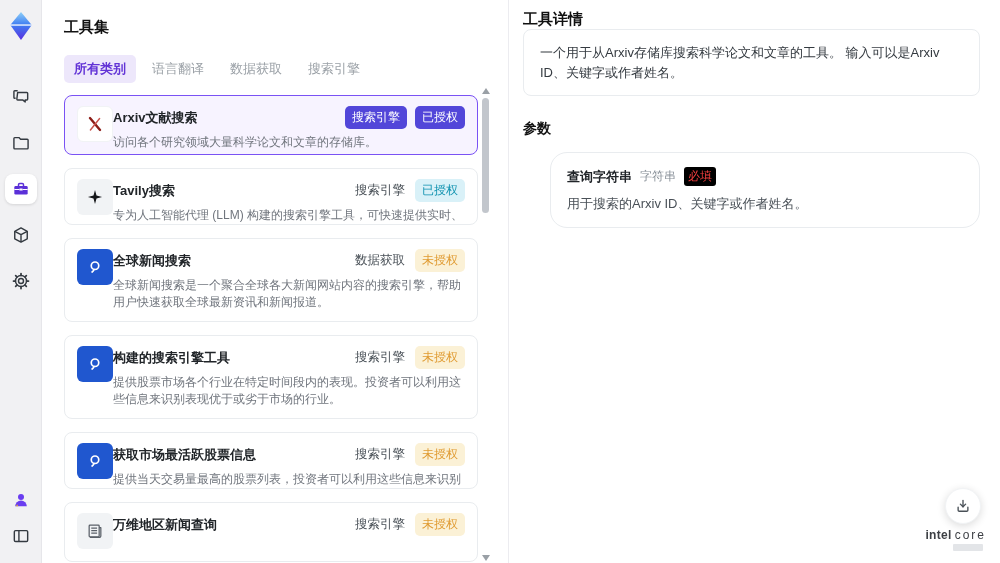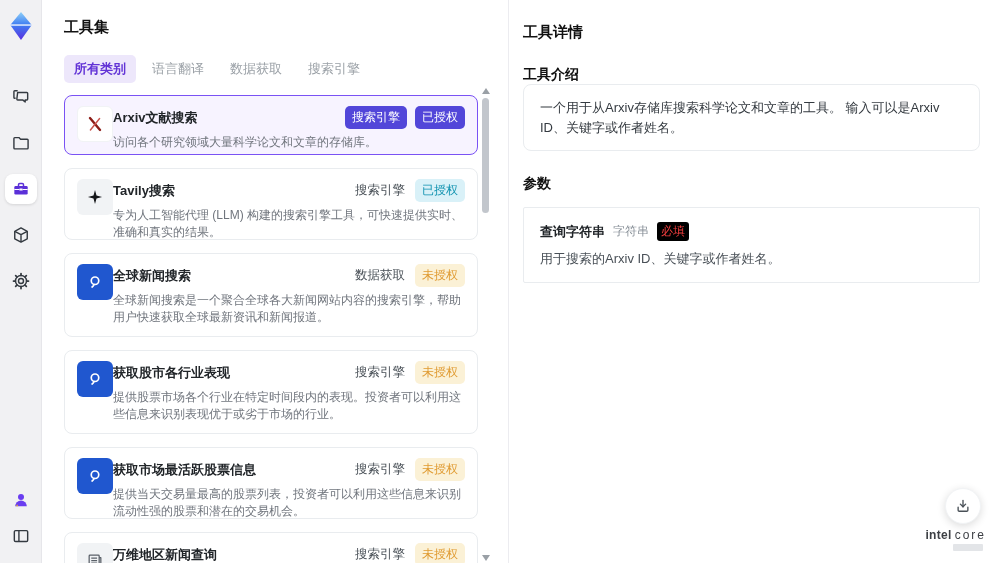--- a/index.html
+++ b/index.html
@@ -24,21 +24,21 @@
   .list-panel { width:466px; flex:0 0 466px; position:relative; padding:18px 0 0 22px; }
   .page-title { font-size:15px; font-weight:bold; color:#111; }
   .tabs { display:flex; align-items:center; gap:6px; margin-top:18px; }
   .tab { border:none; background:transparent; font-size:13px; color:#9aa0a6; padding:5px 10px;
     border-radius:5px; cursor:pointer; font-family:inherit; }
   .tab.active { background:#ede7fb; color:#6233d6; font-weight:bold; }
   .tool-list { margin-top:12px; width:414px; display:flex; flex-direction:column; gap:13px; }
   .card { width:414px; background:#fff; border:1px solid #e9ecef; border-radius:8px;
     padding:10px 12px; display:flex; cursor:pointer; overflow:hidden; }
   .card.selected { background:#f7f3ff; border:1.5px solid #7a52f4; }
-  .h60{height:60px;} .h72{height:72px;} .h84{height:84px;}
+  .h60{height:60px;} .h72{height:57px;} .h84{height:84px;}
   .tool-icon { width:36px; height:36px; border-radius:6px; flex:0 0 36px;
     display:flex; align-items:center; justify-content:center; }
   .tool-icon.white { background:#fff; border:1px solid #f1f3f5; }
   .tool-icon.gray  { background:#f1f3f5; }
   .tool-icon.blue  { background:#2057cf; }
   .card-content { flex:1; min-width:0; }
   .card-row1 { display:flex; align-items:center; }
   .tool-name { font-size:13px; font-weight:bold; color:#212529; }
   .badges { margin-left:auto; display:flex; align-items:center; gap:8px; }
   .badge { font-size:12px; border-radius:5px; padding:3px 7px; white-space:nowrap; }
@@ -51,27 +51,27 @@
   
   .scrollbar { position:absolute; left:439px; top:86px; width:9px; height:477px; }
   .sb-arrow-up, .sb-arrow-down { position:absolute; left:1px; width:0; height:0;
     border-left:4px solid transparent; border-right:4px solid transparent; }
   .sb-arrow-up { top:2px; border-bottom:6px solid #9aa0a6; }
   .sb-arrow-down { bottom:2px; border-top:6px solid #9aa0a6; }
   .sb-thumb { position:absolute; left:1px; top:12px; width:7px; height:115px;
     background:#c2c6cc; border-radius:4px; }
 
   
-  .details-panel { flex:1; border-left:1px solid #ececf0; padding:23px 20px 0 14px; position:relative; }
+  .details-panel { flex:1; border-left:1px solid #ececf0; padding:10px 20px 0 14px; position:relative; }
   .details-title { font-size:15px; font-weight:bold; color:#111; }
   .section-title { font-size:14px; font-weight:bold; color:#111; margin-top:24px; }
   .intro-box { margin-top:0; border:1px solid #e9ecef; border-radius:8px; background:#fff;
     padding:13px 16px; font-size:13px; color:#343a40; line-height:1.5; }
-  .param-card { margin-top:14px; border:1px solid #e9ecef; border-radius:2px; background:#fff;
-    padding:14px 16px; }
+  .param-card { margin-top:14px; border:1px solid #e9ecef; border-radius:17px; background:#fff;
+    padding:14px 16px;margin-left:27px; }
   .param-head { display:flex; align-items:center; gap:8px; }
   .param-name { font-size:13px; font-weight:bold; color:#212529; }
   .param-type { font-size:12px; color:#868e96; }
   .param-required { font-size:12px; color:#f03e3e; background:#000000; padding:1px 4px; border-radius:3px; }
   .param-desc { margin-top:9px; font-size:13px; color:#495057; }
 
   
   .fab { position:absolute; right:19px; bottom:39px; width:36px; height:36px; border-radius:50%;
     background:#fff; border:1px solid #f1f3f5; box-shadow:0 2px 8px rgba(0,0,0,.14);
     display:flex; align-items:center; justify-content:center; cursor:pointer; }
@@ -233,21 +233,21 @@
 
       <div class="card h84">
         <div class="tool-icon blue">
           <svg width="20" height="20" viewBox="0 0 24 24" fill="none" stroke="#ffffff" stroke-width="2" stroke-linecap="round">
             <circle cx="12" cy="10.5" r="4.5"></circle>
             <path d="M11 15 q-1 2 -2.5 3"></path>
           </svg>
         </div>
         <div class="card-content">
           <div class="card-row1">
-            <span class="tool-name">获取股市各行业表现</span>
+            <span class="tool-name">构建的搜索引擎工具</span>
             <span class="badges">
               <span class="cat-text">搜索引擎</span>
               <span class="badge auth-no">未授权</span>
             </span>
           </div>
           <p class="tool-desc">提供股票市场各个行业在特定时间段内的表现。投资者可以利用这些信息来识别表现优于或劣于市场的行业。</p>
         </div>
       </div>
 
       <div class="card h72">
@@ -296,21 +296,20 @@
     <div class="scrollbar">
       <div class="sb-arrow-up"></div>
       <div class="sb-thumb"></div>
       <div class="sb-arrow-down"></div>
     </div>
   </main>
 
   <section class="details-panel">
     <h2 class="details-title">工具详情</h2>
 
-    <h3 class="section-title">工具介绍</h3>
     <div class="intro-box">一个用于从Arxiv存储库搜索科学论文和文章的工具。 输入可以是Arxiv ID、关键字或作者姓名。</div>
 
     <h3 class="section-title">参数</h3>
     <div class="param-card">
       <div class="param-head">
         <span class="param-name">查询字符串</span>
         <span class="param-type">字符串</span>
         <span class="param-required">必填</span>
       </div>
       <p class="param-desc">用于搜索的Arxiv ID、关键字或作者姓名。</p>

